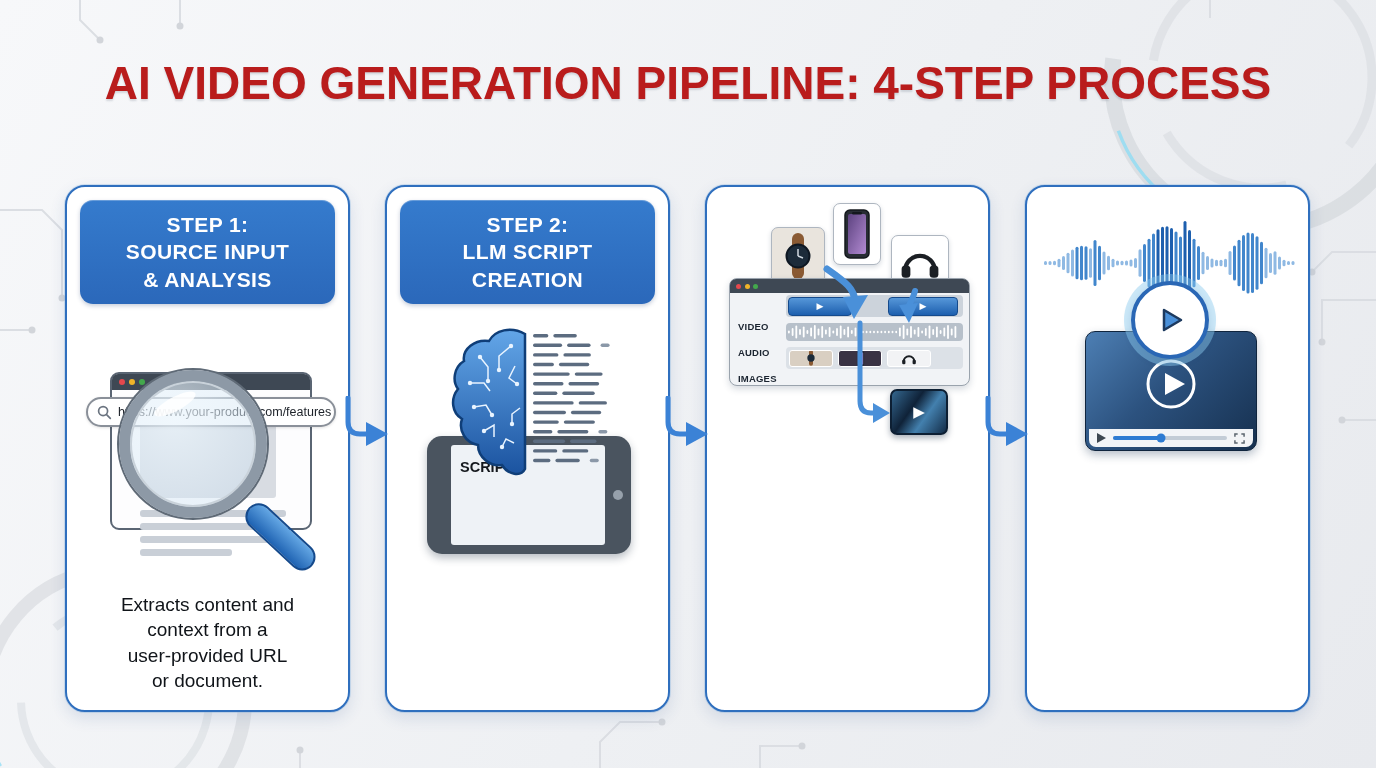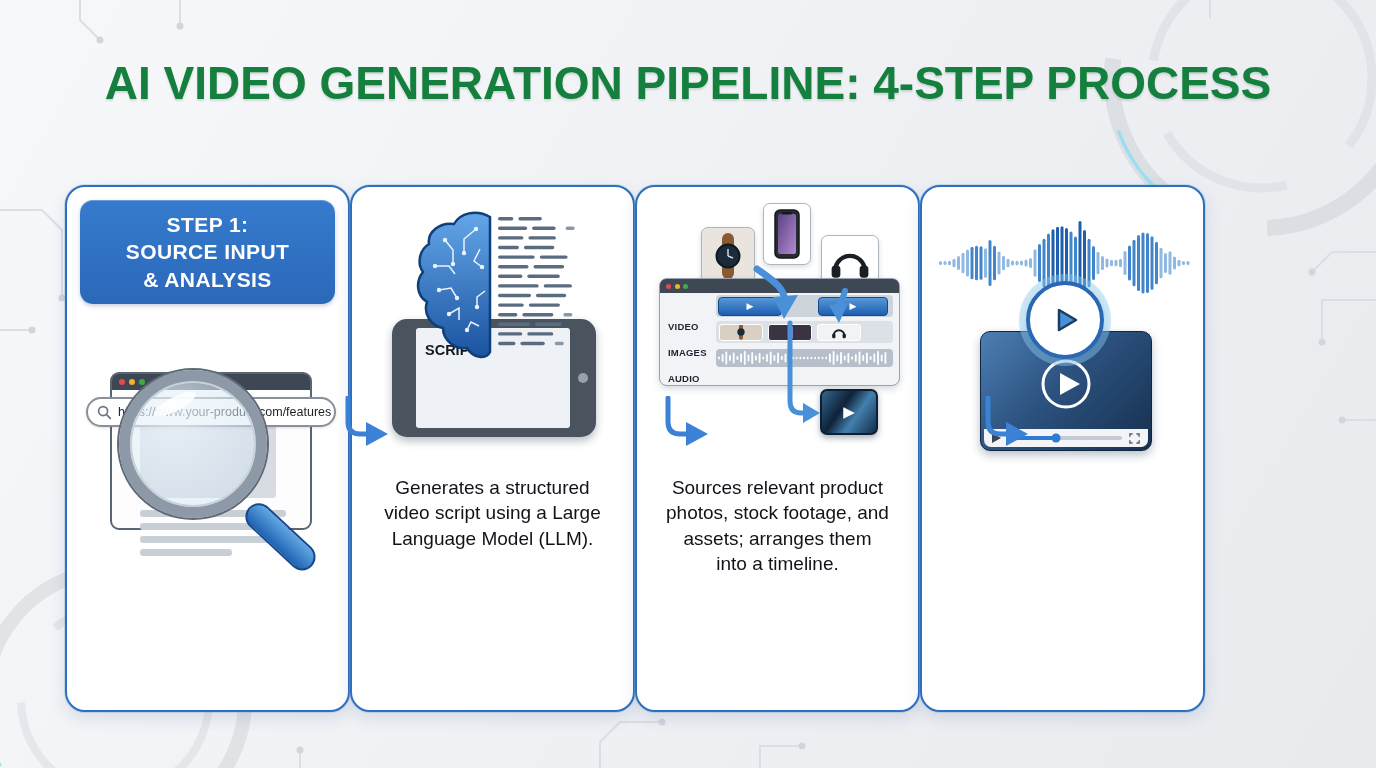--- a/index.html
+++ b/index.html
@@ -8,26 +8,26 @@
     font-family:"Liberation Sans", sans-serif;
     background:linear-gradient(120deg,#f7f8fa 0%, #eef0f3 55%, #e8eaee 100%);
     position:relative;
   }
   #bg-decor { position:absolute; inset:0; z-index:0; }
 
   .main-title{
     position:absolute; top:56px; left:0; width:100%;
     text-align:center; z-index:2;
     font-size:46px; font-weight:bold; letter-spacing:0px;
-    color:#15803d; text-shadow:0 2px 2px rgba(20,40,70,.15);
+    color:#b91c1c; text-shadow:0 2px 2px rgba(20,40,70,.15);
     white-space:nowrap;
   }
 
   .cards{ position:absolute; left:65px; top:185px; width:1246px; height:527px;
-    display:flex; z-index:2; }
+    display:flex; gap:35px; z-index:2; }
   .card{
     width:285px; height:527px; background:#ffffff;
     border:2px solid #2f6fbe; border-radius:20px;
     box-shadow:0 6px 16px rgba(40,80,140,.14), 0 0 0 1px rgba(140,185,230,.35);
     display:flex; flex-direction:column; position:relative;
   }
   .card-header{
     margin:13px 13px 0 13px; height:104px; border-radius:13px;
     background:linear-gradient(180deg,#357bcd,#2b68ba);
     box-shadow:inset 0 1px 0 rgba(255,255,255,.25), 0 2px 4px rgba(30,60,110,.25);
@@ -191,23 +191,30 @@
           <circle cx="6.5" cy="6.5" r="4.8" fill="none" stroke="#6b7480" stroke-width="1.8"></circle>
           <line x1="10.2" y1="10.2" x2="14.2" y2="14.2" stroke="#6b7480" stroke-width="1.8" stroke-linecap="round"></line>
         </svg>
         <span>https://www.your-product.com/features</span>
       </div>
       <div class="mag-handle"></div>
       <div class="magnifier">
         <div class="mag-shine"></div>
       </div>
     </div>
+    <div class="desc">Extracts content and
+context from a
+user-provided URL
+or document.</div>
   </div>
 
   <div class="card">
+    <div class="card-header">STEP 2:
+LLM SCRIPT
+CREATION</div>
     <div class="illu">
       <div class="tablet">
         <div class="tablet-screen">
           <div class="s-title">SCRIPT:</div>
         </div>
         <div class="tablet-home"></div>
       </div>
       <svg class="brain-svg" width="162" height="152" viewBox="0 0 162 152">
         <defs>
           <linearGradient id="brainGrad" x1="0" y1="0" x2="0" y2="1">
@@ -269,23 +276,20 @@
             <rect x="0" y="113.6" width="32.08029866786875" height="3.4" fill="#5c6c80" rx="1.7"></rect>
             <rect x="37.08029866786875" y="113.6" width="26.375237158684826" height="3.4" fill="#5c6c80" rx="1.7"></rect>
             <rect x="0" y="123.19999999999999" width="24.268907981874523" height="3.4" fill="#5c6c80" rx="1.7"></rect>
             <rect x="29.268907981874523" y="123.19999999999999" width="26.02733805277629" height="3.4" fill="#5c6c80" rx="1.7"></rect>
             <rect x="0" y="132.8" width="17.413945120570915" height="3.4" fill="#5c6c80" rx="1.7"></rect>
             <rect x="22.413945120570915" y="132.8" width="24.36978803917185" height="3.4" fill="#5c6c80" rx="1.7"></rect>
             <rect x="56.783733159742766" y="132.8" width="9" height="3.4" fill="#8b98a8" rx="1.7"></rect>
           </g>
       </svg>
     </div>
-    <div class="desc">Generates a structured
-video script using a Large
-Language Model (LLM).</div>
   </div>
 
   <div class="card">
     <div class="illu">
       <div class="asset-card" style="left:64px;top:38px;width:54px;height:58px;background:#e9e4dd">
         <svg width="34" height="48" viewBox="0 0 34 48">
           <rect x="11" y="1" width="12" height="46" rx="6" fill="#8a5a33"></rect>
           <circle cx="17" cy="24" r="11.5" fill="#1c2b3a" stroke="#0e1722" stroke-width="2"></circle>
           <line x1="17" y1="24" x2="17" y2="17" stroke="#cfd8e0" stroke-width="1.5"></line>
           <line x1="17" y1="24" x2="22" y2="26" stroke="#cfd8e0" stroke-width="1.5"></line>
@@ -316,44 +320,20 @@
         <div class="tl-bar">
           <span class="dot r"></span>
           <span class="dot y"></span>
           <span class="dot g"></span>
         </div>
         <div class="tl-row">
           <span class="tl-label">VIDEO</span>
           <div class="tl-track track-video">
             <div class="clip" style="left:2px;width:64px">▶</div>
             <div class="clip" style="left:102px;width:70px">▶</div>
-          </div>
-        </div>
-        <div class="tl-row">
-          <span class="tl-label">IMAGES</span>
-          <div class="tl-track track-images">
-            <div class="mini-thumb" style="background:#d9cfc2">
-              <svg width="14" height="16" viewBox="0 0 34 48">
-                  <rect x="11" y="1" width="12" height="46" rx="6" fill="#8a5a33"></rect>
-                  <circle cx="17" cy="24" r="11" fill="#1c2b3a"></circle>
-                </svg>
-            </div>
-            <div class="mini-thumb" style="background:#3a3344">
-              <svg width="9" height="15" viewBox="0 0 26 50">
-                  <rect x="1" y="1" width="24" height="48" rx="5" fill="#23272d"></rect>
-                  <rect x="4" y="5" width="18" height="40" rx="2" fill="#9a77bd"></rect>
-                </svg>
-            </div>
-            <div class="mini-thumb" style="background:#f2f3f5">
-              <svg width="16" height="13" viewBox="0 0 48 40">
-                  <path d="M7,30 A17,17 0 0 1 41,30" fill="none" stroke="#1b1f24" stroke-width="6"></path>
-                  <rect x="3" y="24" width="10" height="14" rx="4" fill="#1b1f24"></rect>
-                  <rect x="35" y="24" width="10" height="14" rx="4" fill="#1b1f24"></rect>
-                </svg>
-            </div>
           </div>
         </div>
         <div class="tl-row">
           <span class="tl-label">AUDIO</span>
           <div class="tl-track track-audio">
             <svg id="tl-wave" width="172" height="18" viewBox="0 0 172 18">
                 <rect x="2" y="7.5" width="1.8" height="3" fill="#ffffff" rx="0.9"></rect>
                 <rect x="5.7" y="5" width="1.8" height="8" fill="#ffffff" rx="0.9"></rect>
                 <rect x="9.4" y="2.5" width="1.8" height="13" fill="#ffffff" rx="0.9"></rect>
                 <rect x="13.100000000000001" y="6" width="1.8" height="6" fill="#ffffff" rx="0.9"></rect>
@@ -395,41 +375,61 @@
                 <rect x="146.3" y="6" width="1.8" height="6" fill="#ffffff" rx="0.9"></rect>
                 <rect x="150" y="3.5" width="1.8" height="11" fill="#ffffff" rx="0.9"></rect>
                 <rect x="153.70000000000002" y="7" width="1.8" height="4" fill="#ffffff" rx="0.9"></rect>
                 <rect x="157.4" y="4.5" width="1.8" height="9" fill="#ffffff" rx="0.9"></rect>
                 <rect x="161.1" y="2" width="1.8" height="14" fill="#ffffff" rx="0.9"></rect>
                 <rect x="164.8" y="5.5" width="1.8" height="7" fill="#ffffff" rx="0.9"></rect>
                 <rect x="168.5" y="3" width="1.8" height="12" fill="#ffffff" rx="0.9"></rect>
               </svg>
           </div>
         </div>
+        <div class="tl-row">
+          <span class="tl-label">IMAGES</span>
+          <div class="tl-track track-images">
+            <div class="mini-thumb" style="background:#d9cfc2">
+              <svg width="14" height="16" viewBox="0 0 34 48">
+                  <rect x="11" y="1" width="12" height="46" rx="6" fill="#8a5a33"></rect>
+                  <circle cx="17" cy="24" r="11" fill="#1c2b3a"></circle>
+                </svg>
+            </div>
+            <div class="mini-thumb" style="background:#3a3344">
+              <svg width="9" height="15" viewBox="0 0 26 50">
+                  <rect x="1" y="1" width="24" height="48" rx="5" fill="#23272d"></rect>
+                  <rect x="4" y="5" width="18" height="40" rx="2" fill="#9a77bd"></rect>
+                </svg>
+            </div>
+            <div class="mini-thumb" style="background:#f2f3f5">
+              <svg width="16" height="13" viewBox="0 0 48 40">
+                  <path d="M7,30 A17,17 0 0 1 41,30" fill="none" stroke="#1b1f24" stroke-width="6"></path>
+                  <rect x="3" y="24" width="10" height="14" rx="4" fill="#1b1f24"></rect>
+                  <rect x="35" y="24" width="10" height="14" rx="4" fill="#1b1f24"></rect>
+                </svg>
+            </div>
+          </div>
+        </div>
       </div>
 
       <div class="final-clip">▶</div>
 
       <svg class="s3-arrows" width="285" height="272" viewBox="0 0 285 272">
         <g stroke="#4a90d9" fill="none" stroke-linecap="round">
           <path d="M120,80 C140,94 147,100 148,112" stroke-width="7"></path>
           <path d="M208,102 C206,110 203,113 201,119" stroke-width="6"></path>
           <path d="M153,134 V212 Q153,224 164,224 H166" stroke-width="5"></path>
         </g>
         <g fill="#4a90d9">
           <polygon points="136,108 161,106 147,130"></polygon>
           <polygon points="192,116 211,114 202,134"></polygon>
           <polygon points="166,214 166,234 183,224"></polygon>
         </g>
       </svg>
     </div>
-    <div class="desc">Sources relevant product
-photos, stock footage, and
-assets; arranges them
-into a timeline.</div>
   </div>
 
   <div class="card">
     <div class="illu">
       <svg id="wave4" width="253" height="112" viewBox="0 0 253 112" style="position:absolute;left:16px;top:18px">
           <rect x="1" y="54" width="3" height="4" fill="#8fb9e3" rx="1.5"></rect>
           <rect x="5.5" y="54" width="3" height="4" fill="#8fb9e3" rx="1.5"></rect>
           <rect x="10" y="53.62734080433705" width="3" height="4.745318391325889" fill="#8fb9e3" rx="1.5"></rect>
           <rect x="14.5" y="51.72869409088518" width="3" height="8.54261181822965" fill="#8fb9e3" rx="1.5"></rect>
           <rect x="19" y="49.05535060246213" width="3" height="13.88929879507575" fill="#8fb9e3" rx="1.5"></rect>

